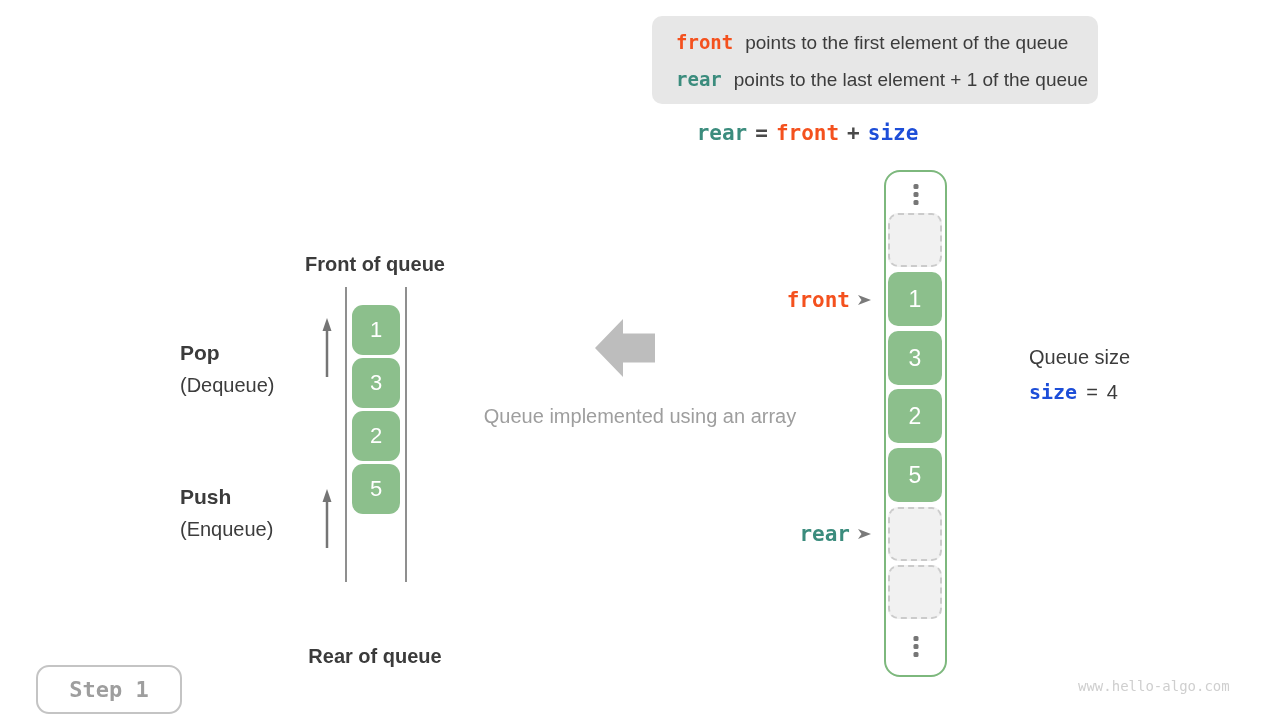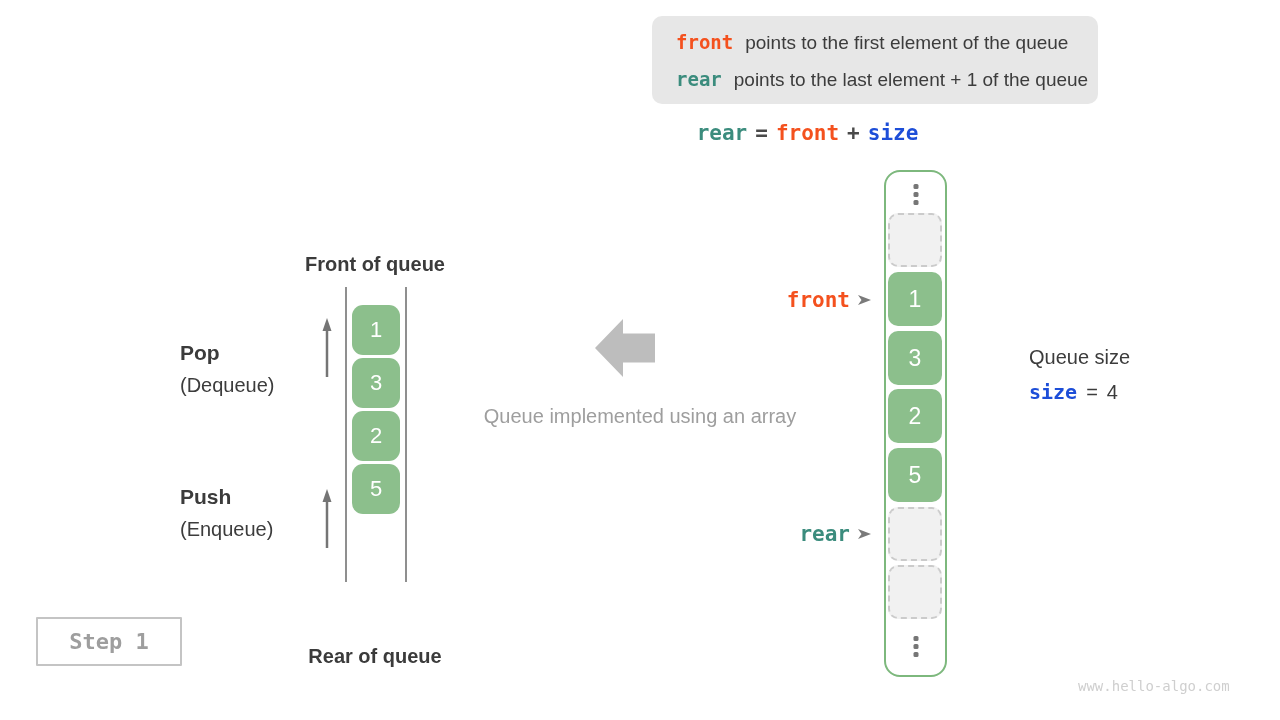--- a/index.html
+++ b/index.html
@@ -97,22 +97,22 @@
 
   
   .queue-size { position: absolute; left: 1029px; top: 343px; }
   .qs-title { font-size: 20px; color: #3c3c3c; line-height: 28px; }
   .qs-line  { font-size: 20px; margin-top: 9px; white-space: nowrap; }
   .qs-line .size-kw { font-size: 20px; margin-right: 9px; }
   .qs-line .qs-eq, .qs-line .qs-val { color: #3c3c3c; margin-right: 9px; }
 
   
   .step-badge {
-    position: absolute; left: 36px; top: 617px; width: 146px; height: 49px;
-    border: 2px solid #c4c4c4; border-radius: 1px; background: #ffffff;
+    position: absolute; left: 36px; top: 665px; width: 146px; height: 49px;
+    border: 2px solid #c4c4c4; border-radius: 13px; background: #ffffff;
     display: flex; align-items: center; justify-content: center;
     font-size: 22px; color: #9e9e9e;
   }
 
   
   .watermark {
     position: absolute; left: 1078px; top: 678px;
     font-family: "DejaVu Sans Mono", monospace; font-size: 14px; color: #cfcfcf;
   }
 </style>

